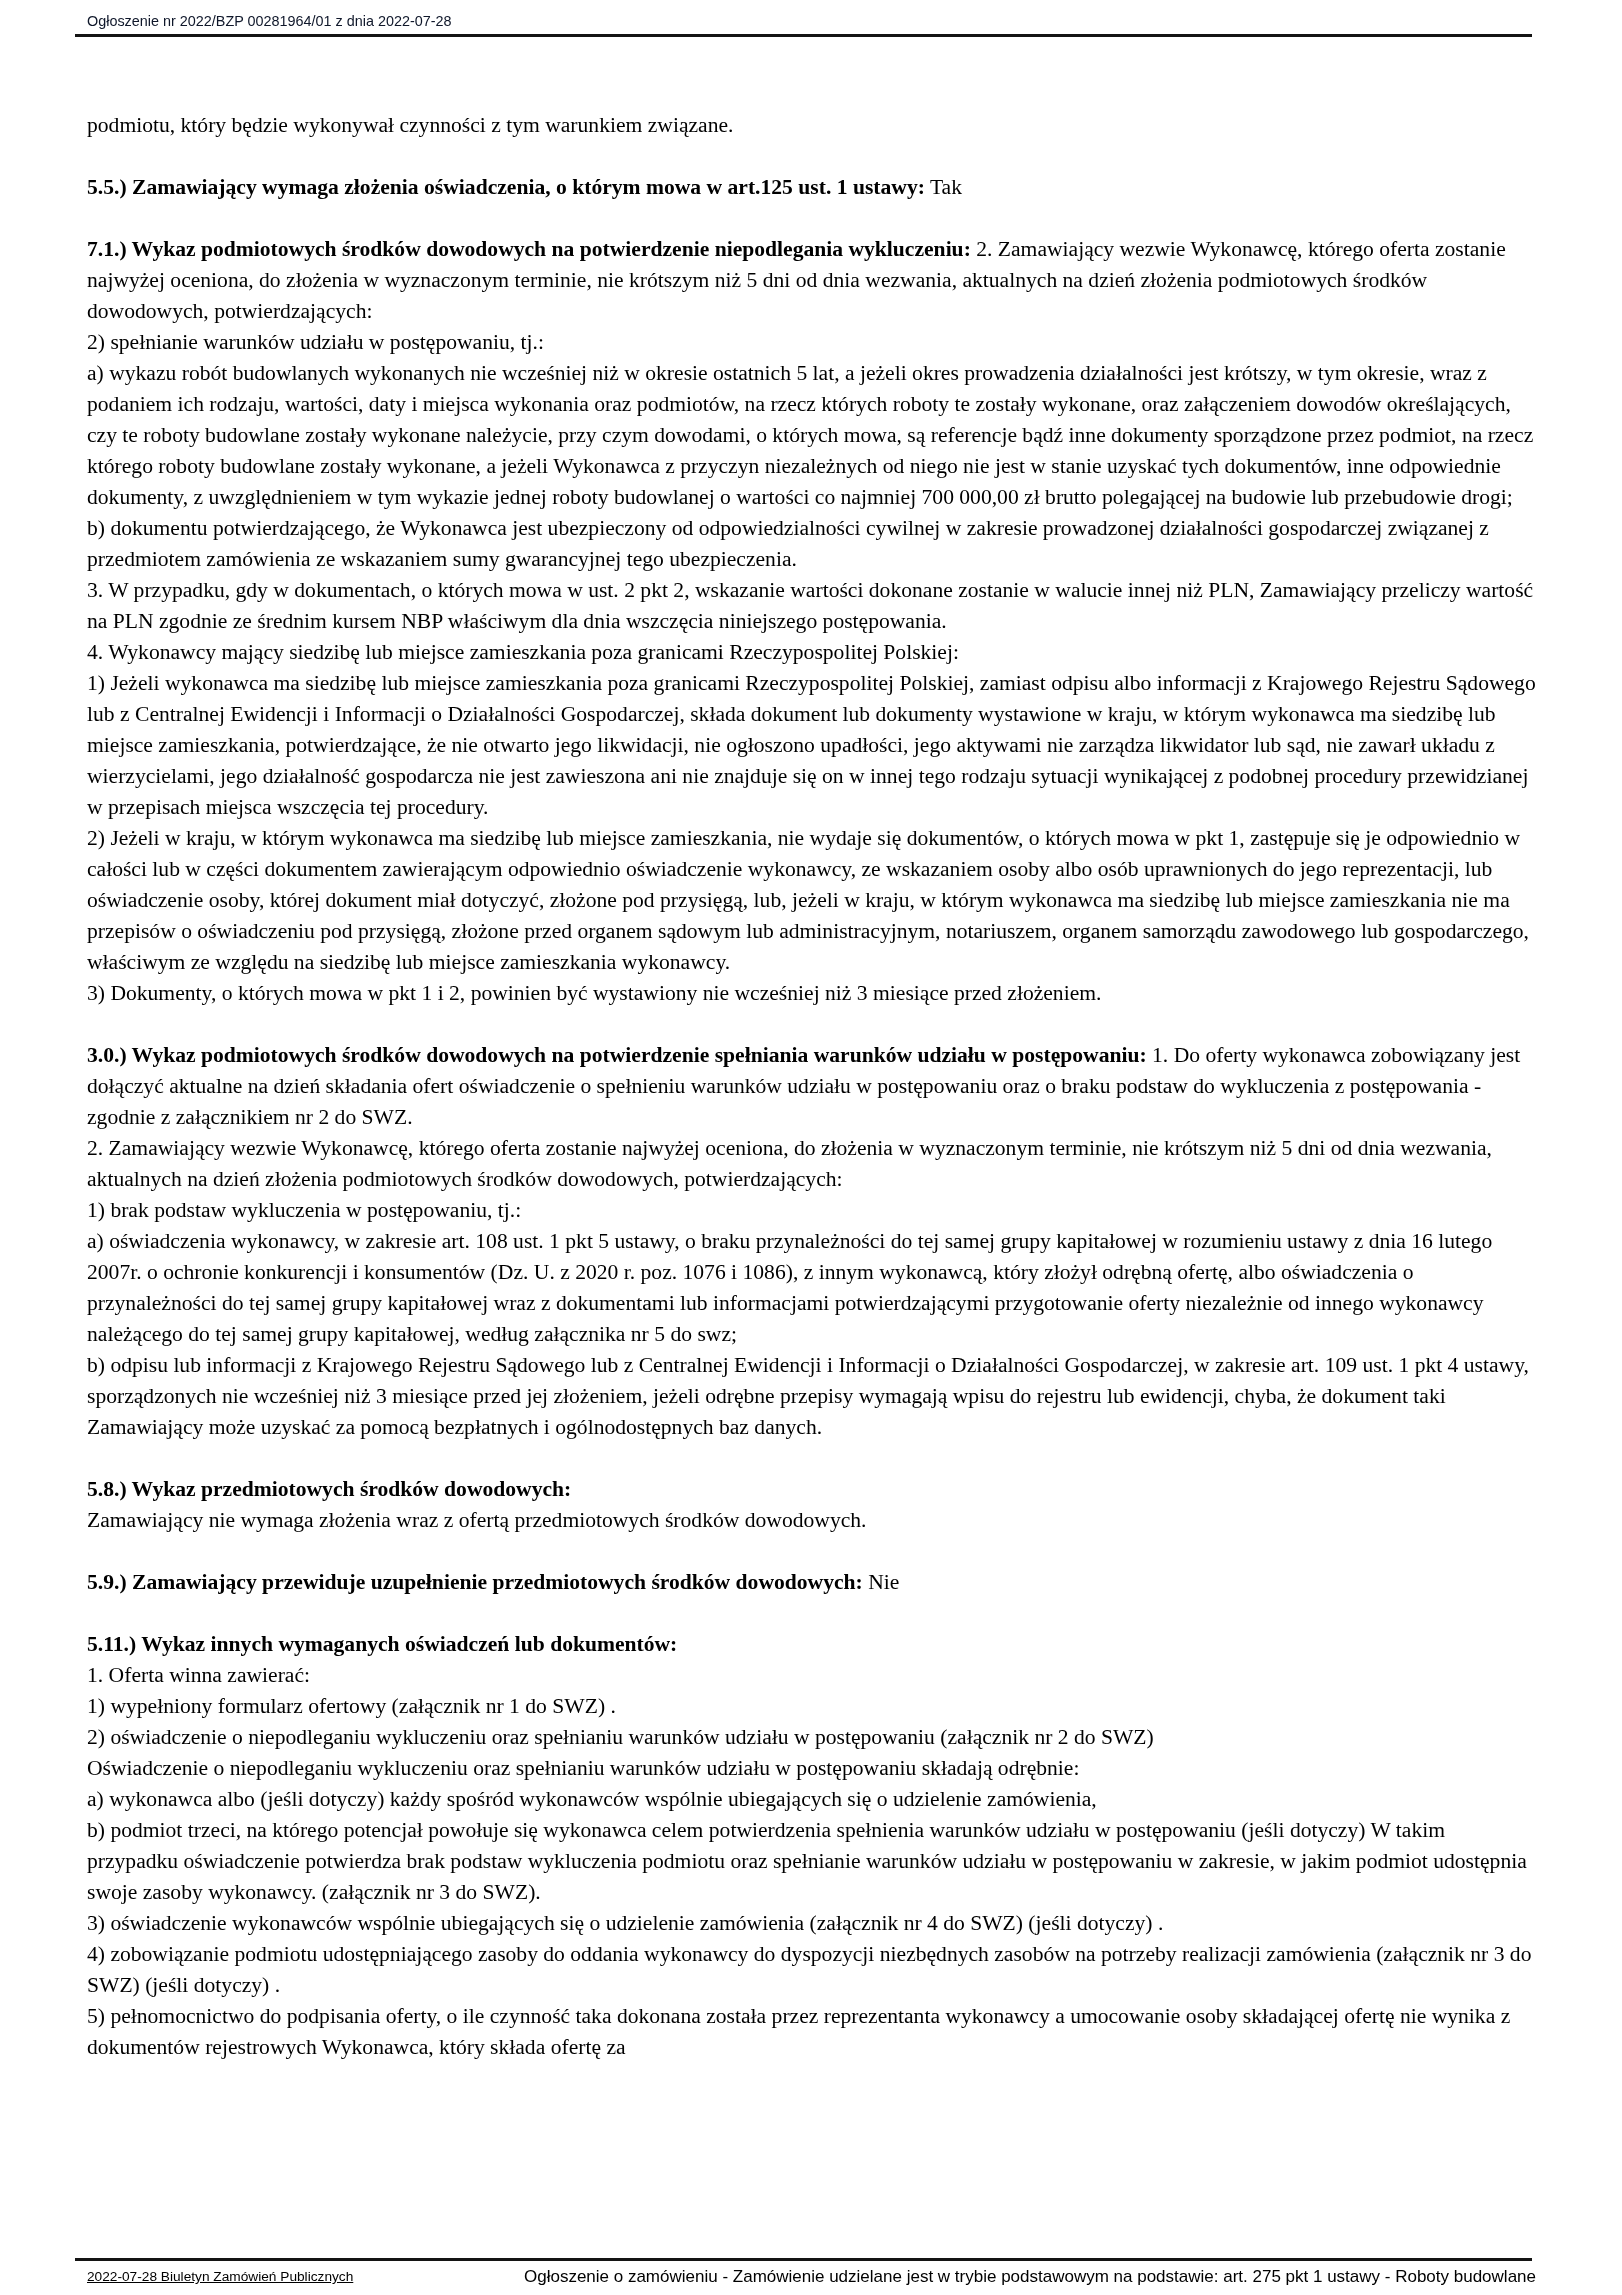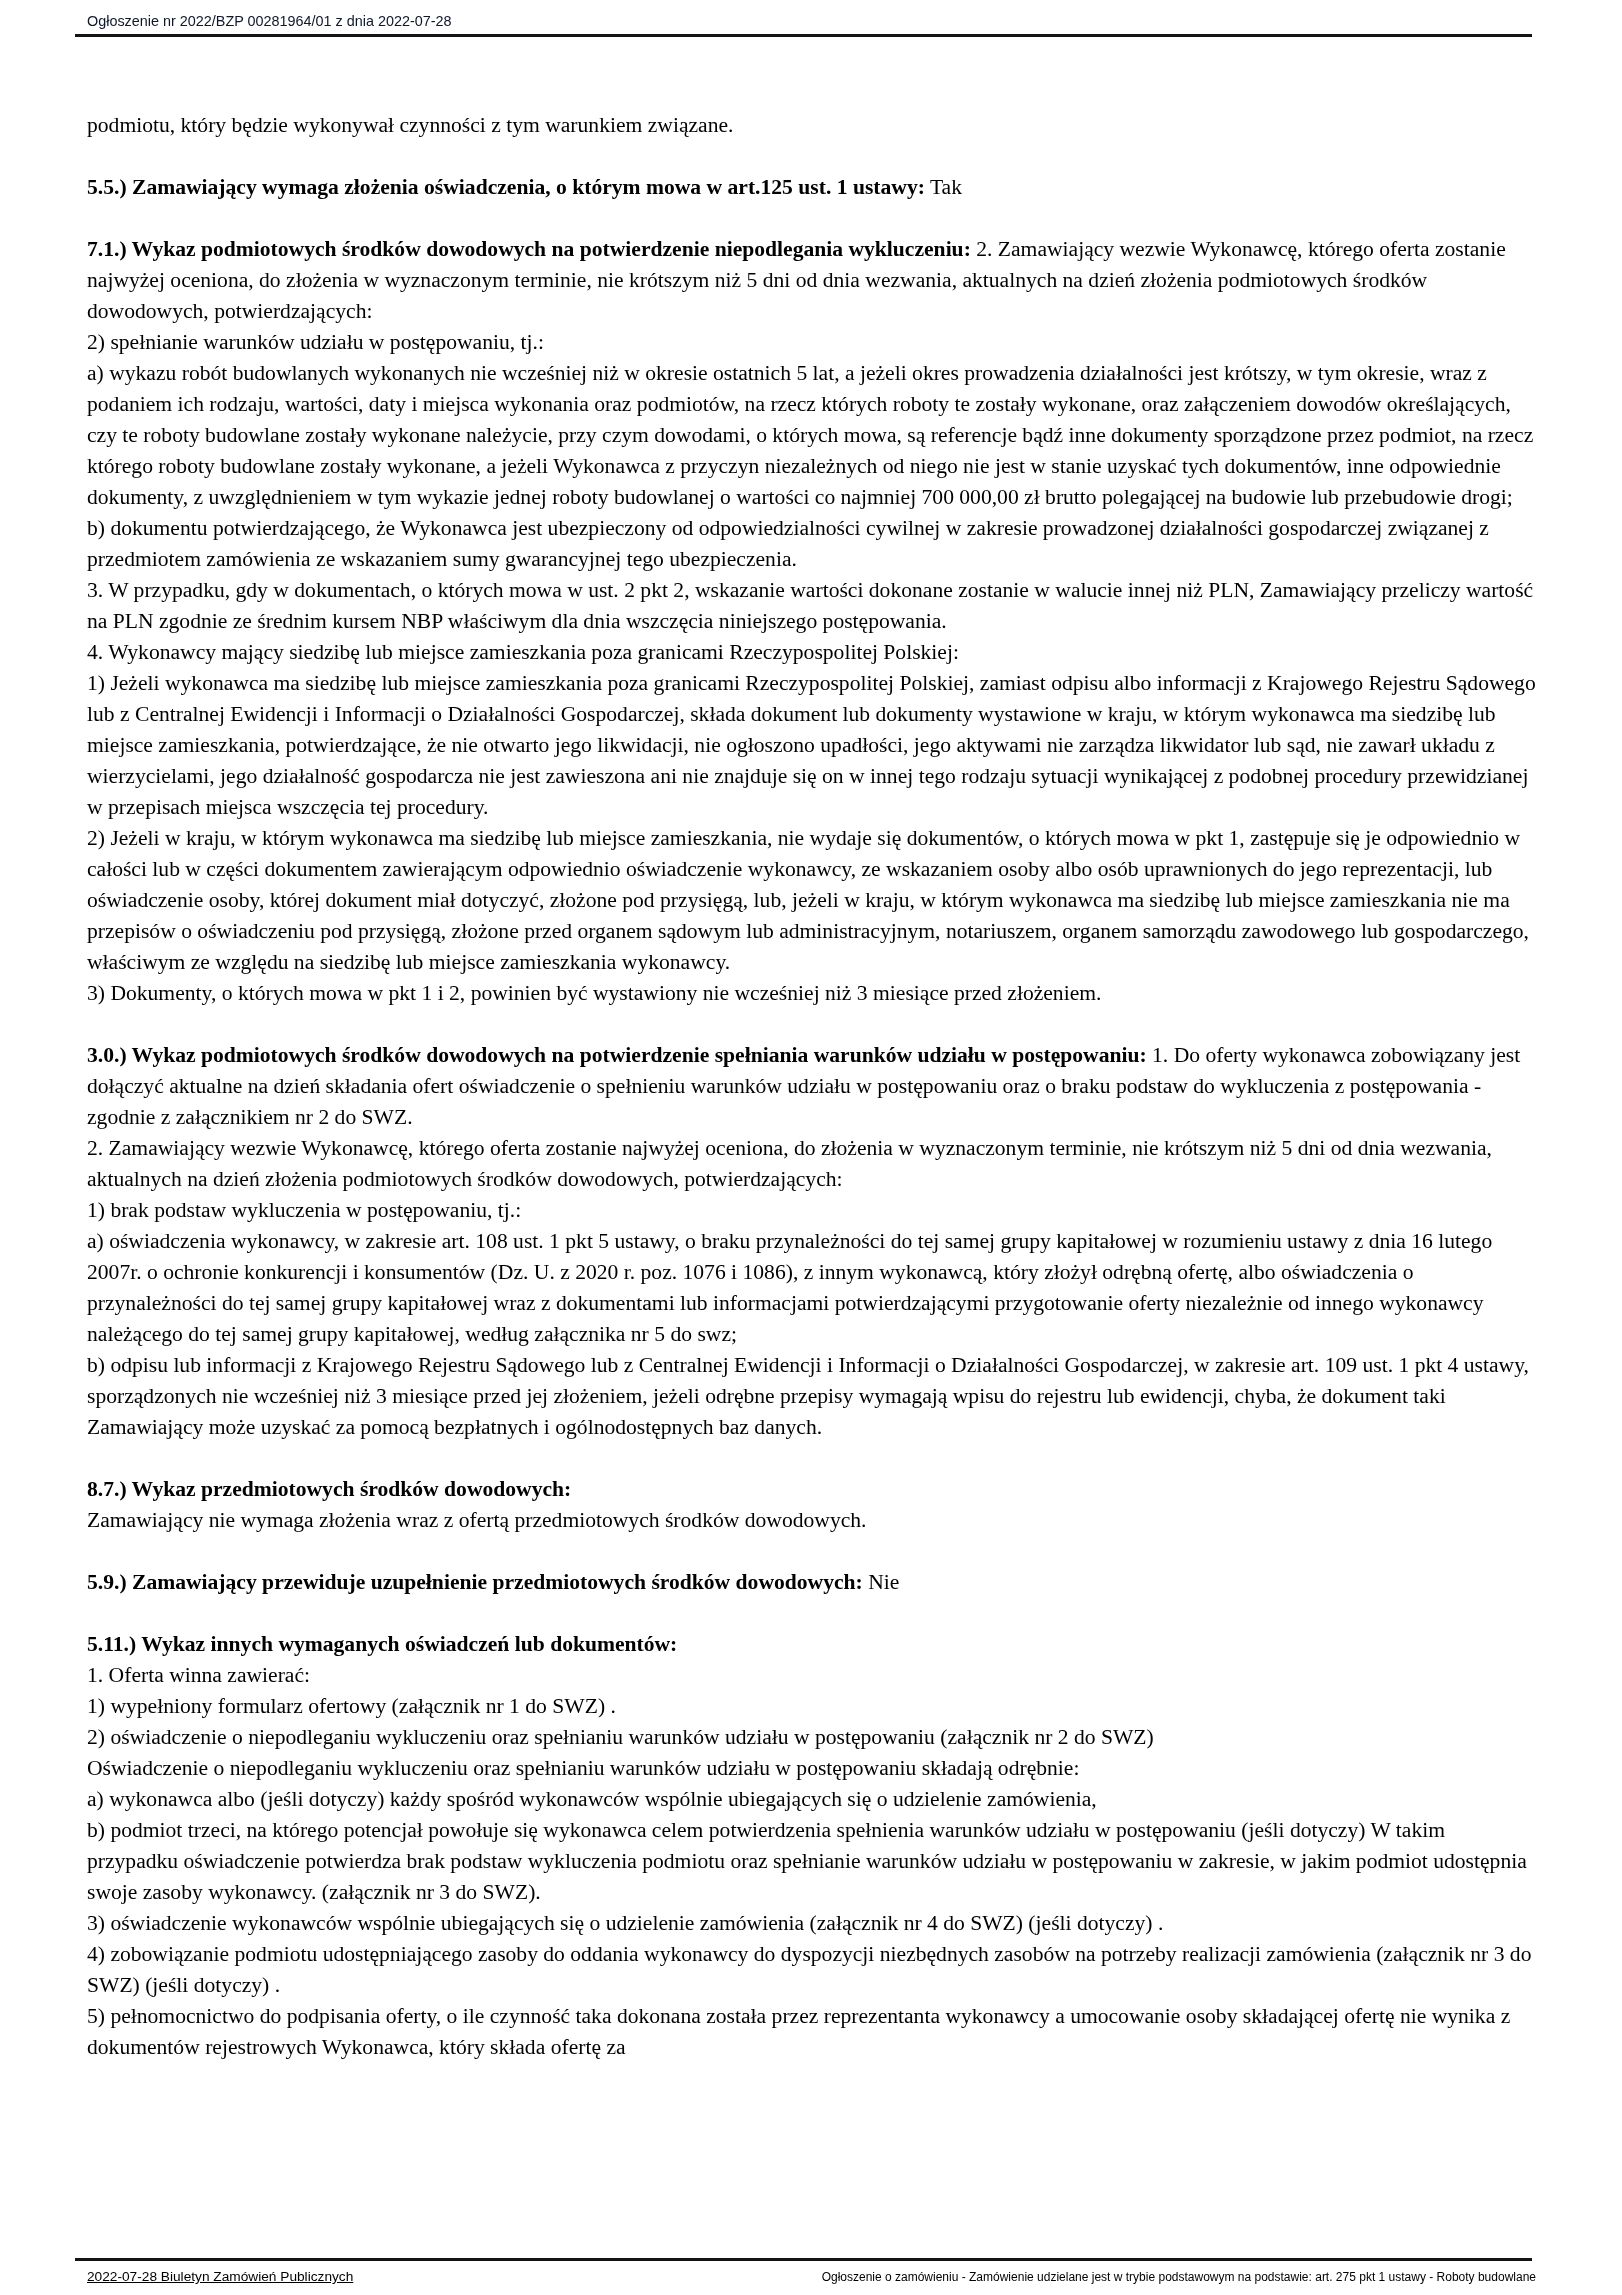--- a/index.html
+++ b/index.html
@@ -58,21 +58,21 @@
     top: 2269px;
     font-size: 13.7px;
     line-height: 16.4px;
     white-space: nowrap;
     text-decoration: underline;
   }
   .doc-footer-right {
     position: absolute;
     right: 86px;
     top: 2269px;
-    font-size: 12px;
+    font-size: 17px;
     line-height: 16.4px;
     white-space: nowrap;
     margin-left: 20px;
   }
 </style>
 </head>
 <body>
 
 <div class="page">
 
@@ -94,21 +94,21 @@
 1) Jeżeli wykonawca ma siedzibę lub miejsce zamieszkania poza granicami Rzeczypospolitej Polskiej, zamiast odpisu albo informacji z Krajowego Rejestru Sądowego lub z Centralnej Ewidencji i Informacji o Działalności Gospodarczej, składa dokument lub dokumenty wystawione w kraju, w którym wykonawca ma siedzibę lub miejsce zamieszkania, potwierdzające, że nie otwarto jego likwidacji, nie ogłoszono upadłości, jego aktywami nie zarządza likwidator lub sąd, nie zawarł układu z wierzycielami, jego działalność gospodarcza nie jest zawieszona ani nie znajduje się on w innej tego rodzaju sytuacji wynikającej z podobnej procedury przewidzianej w przepisach miejsca wszczęcia tej procedury.
 2) Jeżeli w kraju, w którym wykonawca ma siedzibę lub miejsce zamieszkania, nie wydaje się dokumentów, o których mowa w pkt 1, zastępuje się je odpowiednio w całości lub w części dokumentem zawierającym odpowiednio oświadczenie wykonawcy, ze wskazaniem osoby albo osób uprawnionych do jego reprezentacji, lub oświadczenie osoby, której dokument miał dotyczyć, złożone pod przysięgą, lub, jeżeli w kraju, w którym wykonawca ma siedzibę lub miejsce zamieszkania nie ma przepisów o oświadczeniu pod przysięgą, złożone przed organem sądowym lub administracyjnym, notariuszem, organem samorządu zawodowego lub gospodarczego, właściwym ze względu na siedzibę lub miejsce zamieszkania wykonawcy.
 3) Dokumenty, o których mowa w pkt 1 i 2, powinien być wystawiony nie wcześniej niż 3 miesiące przed złożeniem.</span></p>
 
   <p class="section"><b>3.0.) Wykaz podmiotowych środków dowodowych na potwierdzenie spełniania warunków udziału w postępowaniu:</b><span> 1. Do oferty wykonawca zobowiązany jest dołączyć aktualne na dzień składania ofert oświadczenie o spełnieniu warunków udziału w postępowaniu oraz o braku podstaw do wykluczenia z postępowania - zgodnie z załącznikiem nr 2 do SWZ.
 2. Zamawiający wezwie Wykonawcę, którego oferta zostanie najwyżej oceniona, do złożenia w wyznaczonym terminie, nie krótszym niż 5 dni od dnia wezwania, aktualnych na dzień złożenia podmiotowych środków dowodowych, potwierdzających:
 1) brak podstaw wykluczenia w postępowaniu, tj.:
 a) oświadczenia wykonawcy, w zakresie art. 108 ust. 1 pkt 5 ustawy, o braku przynależności do tej samej grupy kapitałowej w rozumieniu ustawy z dnia 16 lutego 2007r. o ochronie konkurencji i konsumentów (Dz. U. z 2020 r. poz. 1076 i 1086), z innym wykonawcą, który złożył odrębną ofertę, albo oświadczenia o przynależności do tej samej grupy kapitałowej wraz z dokumentami lub informacjami potwierdzającymi przygotowanie oferty niezależnie od innego wykonawcy należącego do tej samej grupy kapitałowej, według załącznika nr 5 do swz;
 b) odpisu lub informacji z Krajowego Rejestru Sądowego lub z Centralnej Ewidencji i Informacji o Działalności Gospodarczej, w zakresie art. 109 ust. 1 pkt 4 ustawy, sporządzonych nie wcześniej niż 3 miesiące przed jej złożeniem, jeżeli odrębne przepisy wymagają wpisu do rejestru lub ewidencji, chyba, że dokument taki Zamawiający może uzyskać za pomocą bezpłatnych i ogólnodostępnych baz danych.</span></p>
 
-  <p class="section"><b>8.7.) Wykaz przedmiotowych środków dowodowych:</b><span>
+  <p class="section"><b>5.8.) Wykaz przedmiotowych środków dowodowych:</b><span>
 Zamawiający nie wymaga złożenia wraz z ofertą przedmiotowych środków dowodowych.</span></p>
 
   <p class="section"><b>5.9.) Zamawiający przewiduje uzupełnienie przedmiotowych środków dowodowych:</b><span> Nie</span></p>
 
   <p class="section"><b>5.11.) Wykaz innych wymaganych oświadczeń lub dokumentów:</b><span>
 1. Oferta winna zawierać:
 1) wypełniony formularz ofertowy (załącznik nr 1 do SWZ) .
 2) oświadczenie o niepodleganiu wykluczeniu oraz spełnianiu warunków udziału w postępowaniu (załącznik nr 2 do SWZ)
 Oświadczenie o niepodleganiu wykluczeniu oraz spełnianiu warunków udziału w postępowaniu składają odrębnie:
 a) wykonawca albo (jeśli dotyczy) każdy spośród wykonawców wspólnie ubiegających się o udzielenie zamówienia,

